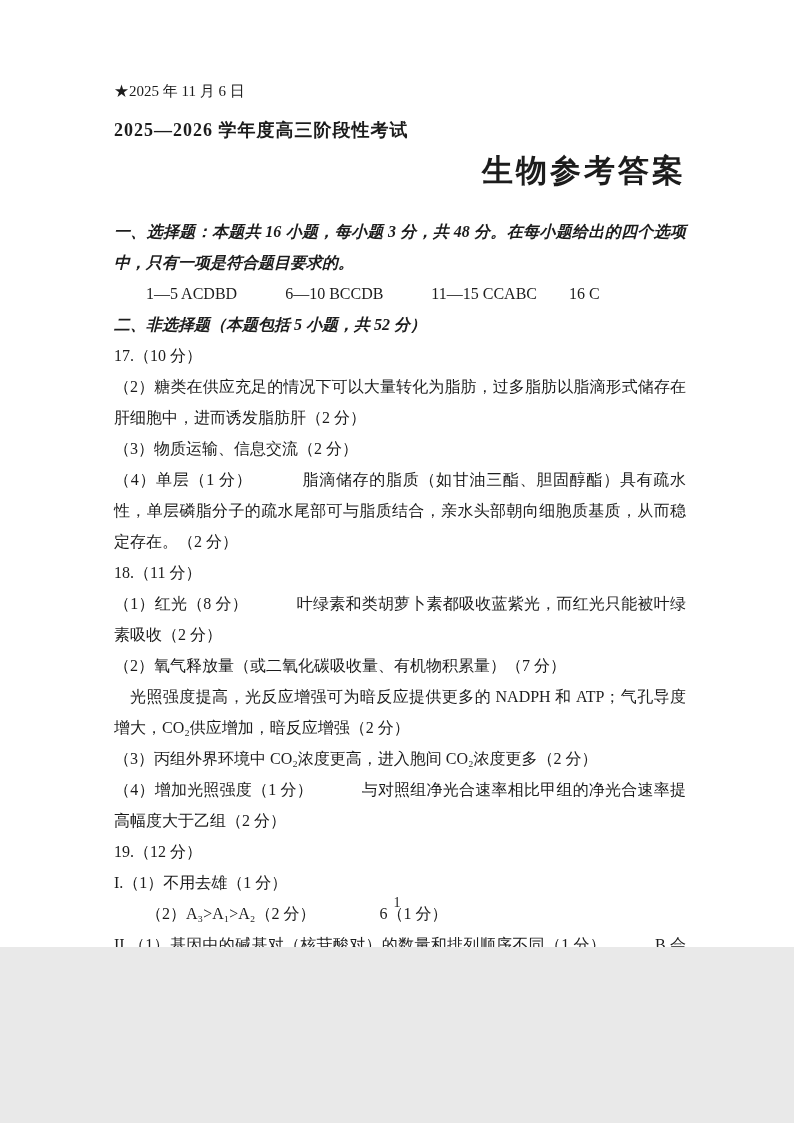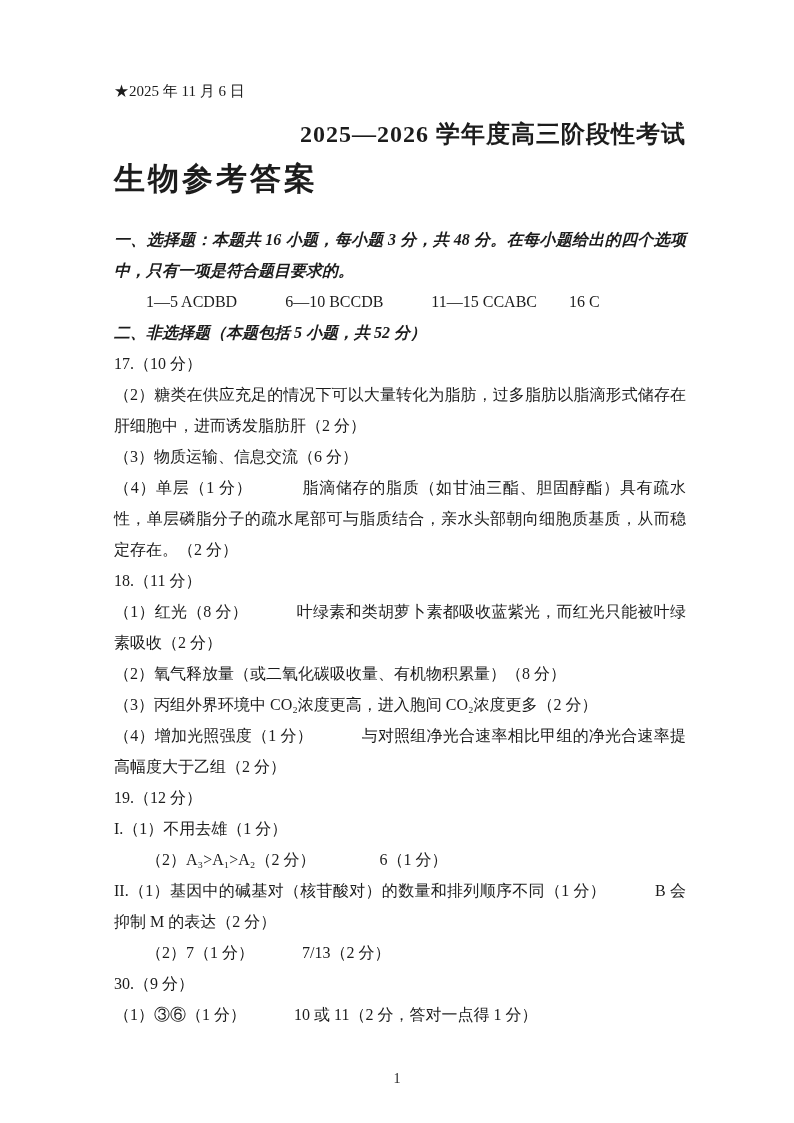--- a/index.html
+++ b/index.html
@@ -1,45 +1,45 @@
 <!DOCTYPE html>
 <html><head>
 <meta charset="utf-8">
 <style>
   html, body { margin: 0; padding: 0; background: #e9e9e9; }
   .page {
     position: relative;
     width: 794px;
-    height: 1123px;
+    height: 947px;
     margin: 0 auto;
     background: #ffffff;
     color: #1c1c1c;
     font-family: "Liberation Serif", "DejaVu Serif", serif;
     overflow: hidden;
     box-sizing: border-box;
   }
   .content {
     position: absolute;
     top: 80px;
     left: 114px;
     right: 108px;
   }
   .date-line {
     font-size: 15px;
     line-height: 22px;
   }
   .doc-title {
-    text-align: right;
-    font-size: 24px;
+    text-align: left;
+    font-size: 18px;
     font-weight: bold;
     margin-top: 16px;
     letter-spacing: 1px;
   }
   .doc-subtitle {
-    text-align: left;
+    text-align: right;
     font-size: 31px;
     font-weight: bold;
     margin-top: 8px;
     letter-spacing: 3px;
   }
   .body-block {
     margin-top: 24px;
     font-size: 16px;
     line-height: 31px;
   }
@@ -70,25 +70,26 @@
 
     <div class="doc-title">2025—2026 学年度高三阶段性考试</div>
     <div class="doc-subtitle">生物参考答案</div>
 
     <div class="body-block">
       <p class="bold">一、选择题：本题共 16 小题，每小题 3 分，共 48 分。在每小题给出的四个选项中，只有一项是符合题目要求的。</p>
       <p class="indent">1—5 ACDBD　　　6—10 BCCDB　　　11—15 CCABC　　16 C</p>
       <p class="bold">二、非选择题（本题包括 5 小题，共 52 分）</p>
       <p>17.（10 分）</p>
       <p>（2）糖类在供应充足的情况下可以大量转化为脂肪，过多脂肪以脂滴形式储存在肝细胞中，进而诱发脂肪肝（2 分）</p>
-      <p>（3）物质运输、信息交流（6 分）</p>
+      <p>（3）物质运输、信息交流（2 分）</p>
       <p>（4）单层（1 分）　　　脂滴储存的脂质（如甘油三酯、胆固醇酯）具有疏水性，单层磷脂分子的疏水尾部可与脂质结合，亲水头部朝向细胞质基质，从而稳定存在。（2 分）</p>
       <p>18.（11 分）</p>
       <p>（1）红光（8 分）　　　叶绿素和类胡萝卜素都吸收蓝紫光，而红光只能被叶绿素吸收（2 分）</p>
-      <p>（2）氧气释放量（或二氧化碳吸收量、有机物积累量）（8 分）</p>
+      <p>（2）氧气释放量（或二氧化碳吸收量、有机物积累量）（7 分）</p>
+      <p class="indent-sm">光照强度提高，光反应增强可为暗反应提供更多的 NADPH 和 ATP；气孔导度增大，CO₂供应增加，暗反应增强（2 分）</p>
       <p>（3）丙组外界环境中 CO₂浓度更高，进入胞间 CO₂浓度更多（2 分）</p>
       <p>（4）增加光照强度（1 分）　　　与对照组净光合速率相比甲组的净光合速率提高幅度大于乙组（2 分）</p>
       <p>19.（12 分）</p>
       <p>I.（1）不用去雄（1 分）</p>
       <p class="indent">（2）A₃&gt;A₁&gt;A₂（2 分）　　　　6（1 分）</p>
       <p>II.（1）基因中的碱基对（核苷酸对）的数量和排列顺序不同（1 分）　　　B 会抑制 M 的表达（2 分）</p>
       <p class="indent">（2）7（1 分）　　　7/13（2 分）</p>
       <p>30.（9 分）</p>
       <p>（1）③⑥（1 分）　　　10 或 11（2 分，答对一点得 1 分）</p>
 

